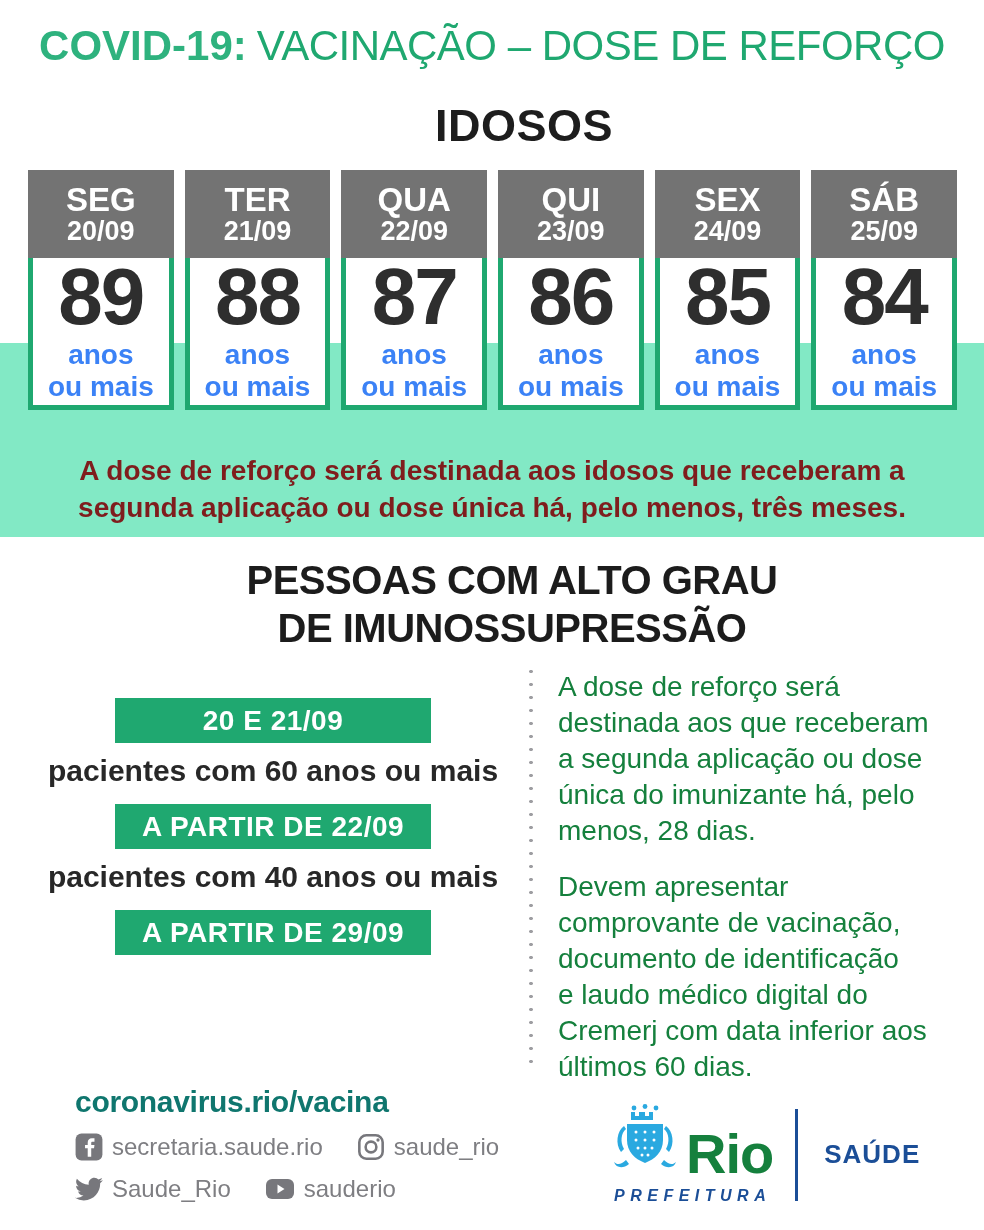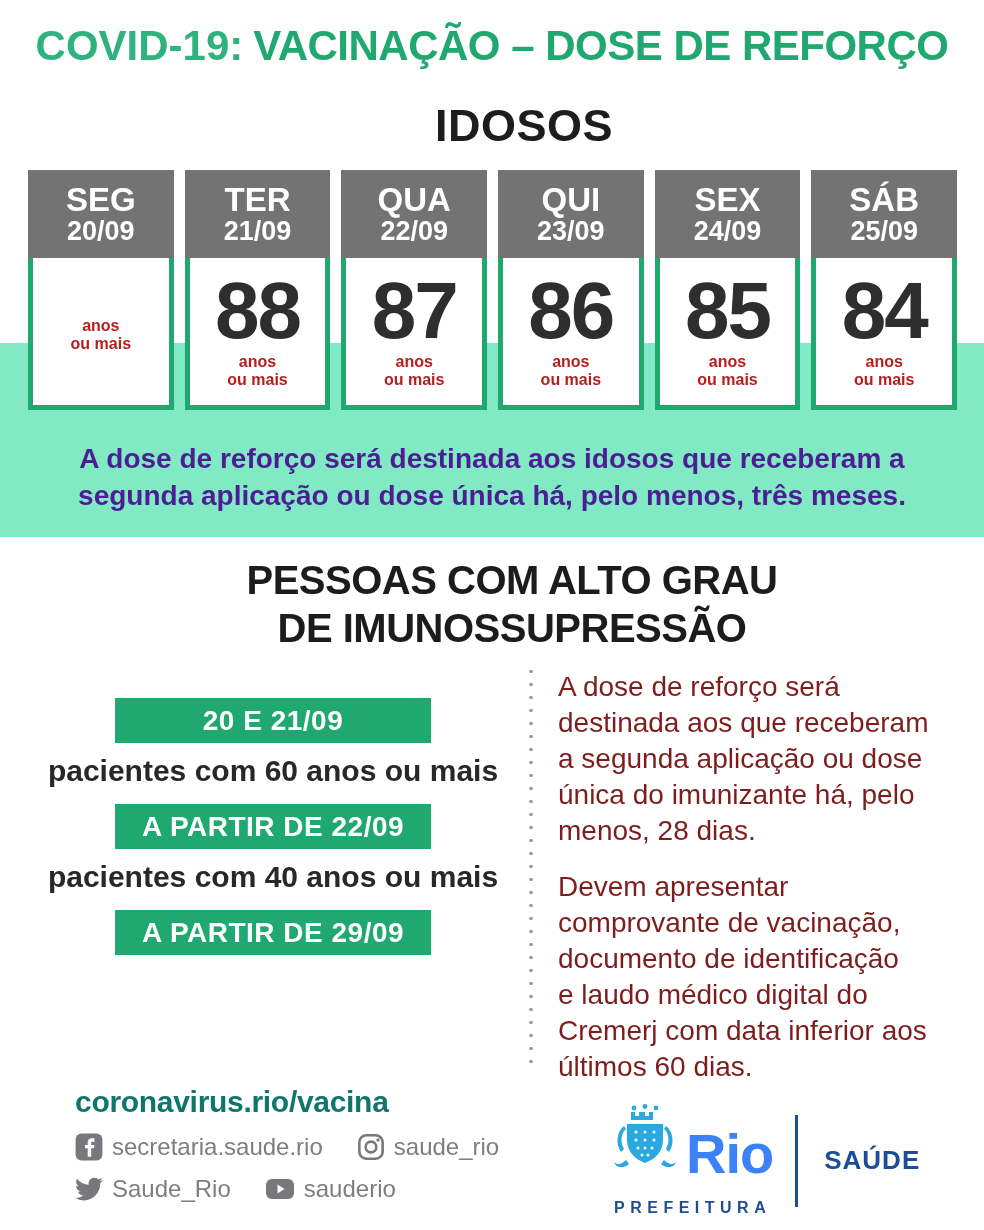--- a/index.html
+++ b/index.html
@@ -3,79 +3,79 @@
 <meta charset="utf-8">
 <style>
   html,body{margin:0;padding:0;background:#ffffff;}
   .page{
     position:relative;width:984px;height:1230px;margin:0 auto;background:#ffffff;
     font-family:"Liberation Sans",sans-serif;overflow:hidden;color:#2f2f2f;
   }
   
   .header{position:absolute;top:22px;left:0;width:100%;text-align:center;white-space:nowrap;}
   .h-light{font-size:42px;font-weight:700;color:#2eb27e;letter-spacing:0;}
-  .h-bold{font-size:42px;font-weight:700;color:#1fa870;margin-left:10px;letter-spacing:-0.5px;}
+  .h-bold{font-size:42px;font-weight:400;color:#1fa870;margin-left:10px;letter-spacing:-0.5px;}
   .idosos-title{
     position:absolute;top:100px;left:0;width:100%;text-align:center;
     font-size:45px;font-weight:800;color:#1d1d1d;letter-spacing:0.5px;padding-left:32px;
   }
   
   .mint-band{position:absolute;top:343px;left:0;width:100%;height:194px;background:#82e9c5;}
   .mint-note{
-    position:absolute;top:440px;left:0;width:100%;text-align:center;
-    font-size:28px;font-weight:600;line-height:1.33;color:#4c1d95;white-space:pre-line;
+    position:absolute;top:452px;left:0;width:100%;text-align:center;
+    font-size:28px;font-weight:600;line-height:1.33;color:#7f1d1d;white-space:pre-line;
   }
   
   .cards{position:absolute;top:170px;left:28px;width:929px;display:flex;gap:11px;}
   .card{flex:1;display:flex;flex-direction:column;}
   .card-head{
     background:#737373;height:88px;color:#ffffff;text-align:center;
     display:flex;flex-direction:column;justify-content:center;gap:2px;
   }
   .card-day{font-size:33px;font-weight:700;line-height:1.0;}
   .card-date{font-size:27px;font-weight:700;line-height:1.0;}
   .card-body{
     background:#ffffff;border:5px solid #1fa870;border-top:none;height:152px;
     box-sizing:border-box;display:flex;flex-direction:column;align-items:center;justify-content:center;
   }
   .card-age{font-size:80px;font-weight:800;color:#2e2e2e;line-height:0.9;letter-spacing:-2px;}
-  .card-sub{font-size:16px;font-weight:700;color:#b91c1c;line-height:1.12;text-align:center;white-space:pre-line;margin-top:6px;}
+  .card-sub{font-size:28px;font-weight:700;color:#3b82f6;line-height:1.12;text-align:center;white-space:pre-line;margin-top:6px;}
   
   .imuno-title{
     position:absolute;top:556px;left:0;width:100%;text-align:center;
     font-size:40px;font-weight:800;color:#1c1c1c;line-height:1.2;letter-spacing:-0.5px;white-space:pre-line;padding-left:20px;
   }
   .schedule{position:absolute;top:698px;left:38px;width:470px;}
   .sched-item{margin-bottom:14px;text-align:center;}
   .badge{
     width:316px;height:45px;margin:0 auto;background:#1fa870;color:#ffffff;
     font-size:28px;font-weight:700;line-height:45px;text-align:center;letter-spacing:0.5px;
   }
   .sched-text{font-size:30px;font-weight:700;color:#282828;margin-top:8px;line-height:1.3;}
   .dotted-divider{
     position:absolute;left:529px;top:665px;width:4px;height:402px;
     background-image:radial-gradient(circle,#9e9ea2 1.7px,transparent 1.9px);
     background-size:4px 13px;background-repeat:repeat-y;
   }
   .info-col{position:absolute;left:558px;top:669px;width:402px;}
   .info-col p{
-    margin:0 0 19px 0;font-size:28px;color:#7f1d1d;line-height:1.29;white-space:pre-line;font-weight:400;
+    margin:0 0 19px 0;font-size:28px;color:#15803d;line-height:1.29;white-space:pre-line;font-weight:400;
   }
   
   .footer-left{position:absolute;left:75px;top:1085px;}
   .site-url{font-size:30px;font-weight:800;color:#0f766e;letter-spacing:-0.3px;}
   .social-row{display:flex;align-items:flex-end;gap:34px;margin-top:14px;}
   .social-item{display:flex;align-items:center;gap:9px;}
   .social-item .handle{font-size:24px;color:#7e7e82;font-weight:500;}
   .social-item svg{display:block;}
   .footer-logo{position:absolute;left:612px;top:1104px;display:flex;align-items:center;}
   .logo-left{display:flex;flex-direction:column;align-items:center;}
   .logo-row{display:flex;align-items:flex-end;gap:8px;}
-  .logo-rio{font-size:56px;font-weight:800;color:#3b82f6;letter-spacing:-1px;line-height:0.95;}
-  .logo-pref{font-size:16px;font-weight:700;color:#1b4e97;letter-spacing:5.5px;margin-top:19px;}
+  .logo-rio{font-size:56px;font-weight:800;color:#15803d;letter-spacing:-1px;line-height:0.95;}
+  .logo-pref{font-size:16px;font-weight:700;color:#1b4e97;letter-spacing:5.5px;margin-top:7px;font-style:italic;}
   .logo-divider{width:3px;height:92px;background:#1b4e97;margin:0 26px 0 22px;}
   .logo-dept{font-size:26px;font-weight:800;color:#1b4e97;letter-spacing:1px;}
 </style>
 </head>
 <body>
 
 <div class="page">
 
   <div class="header">
     <span class="h-light">COVID-19:</span><span class="h-bold">VACINAÇÃO – DOSE DE REFORÇO</span>
@@ -85,20 +85,21 @@
 
   <div class="mint-band"></div>
 
   <div class="cards">
     <div class="card">
       <div class="card-head">
         <div class="card-day">SEG</div>
         <div class="card-date">20/09</div>
       </div>
       <div class="card-body">
+        <div class="card-age">89</div>
         <div class="card-sub">anos
 ou mais</div>
       </div>
     </div>
     <div class="card">
       <div class="card-head">
         <div class="card-day">TER</div>
         <div class="card-date">21/09</div>
       </div>
       <div class="card-body">

